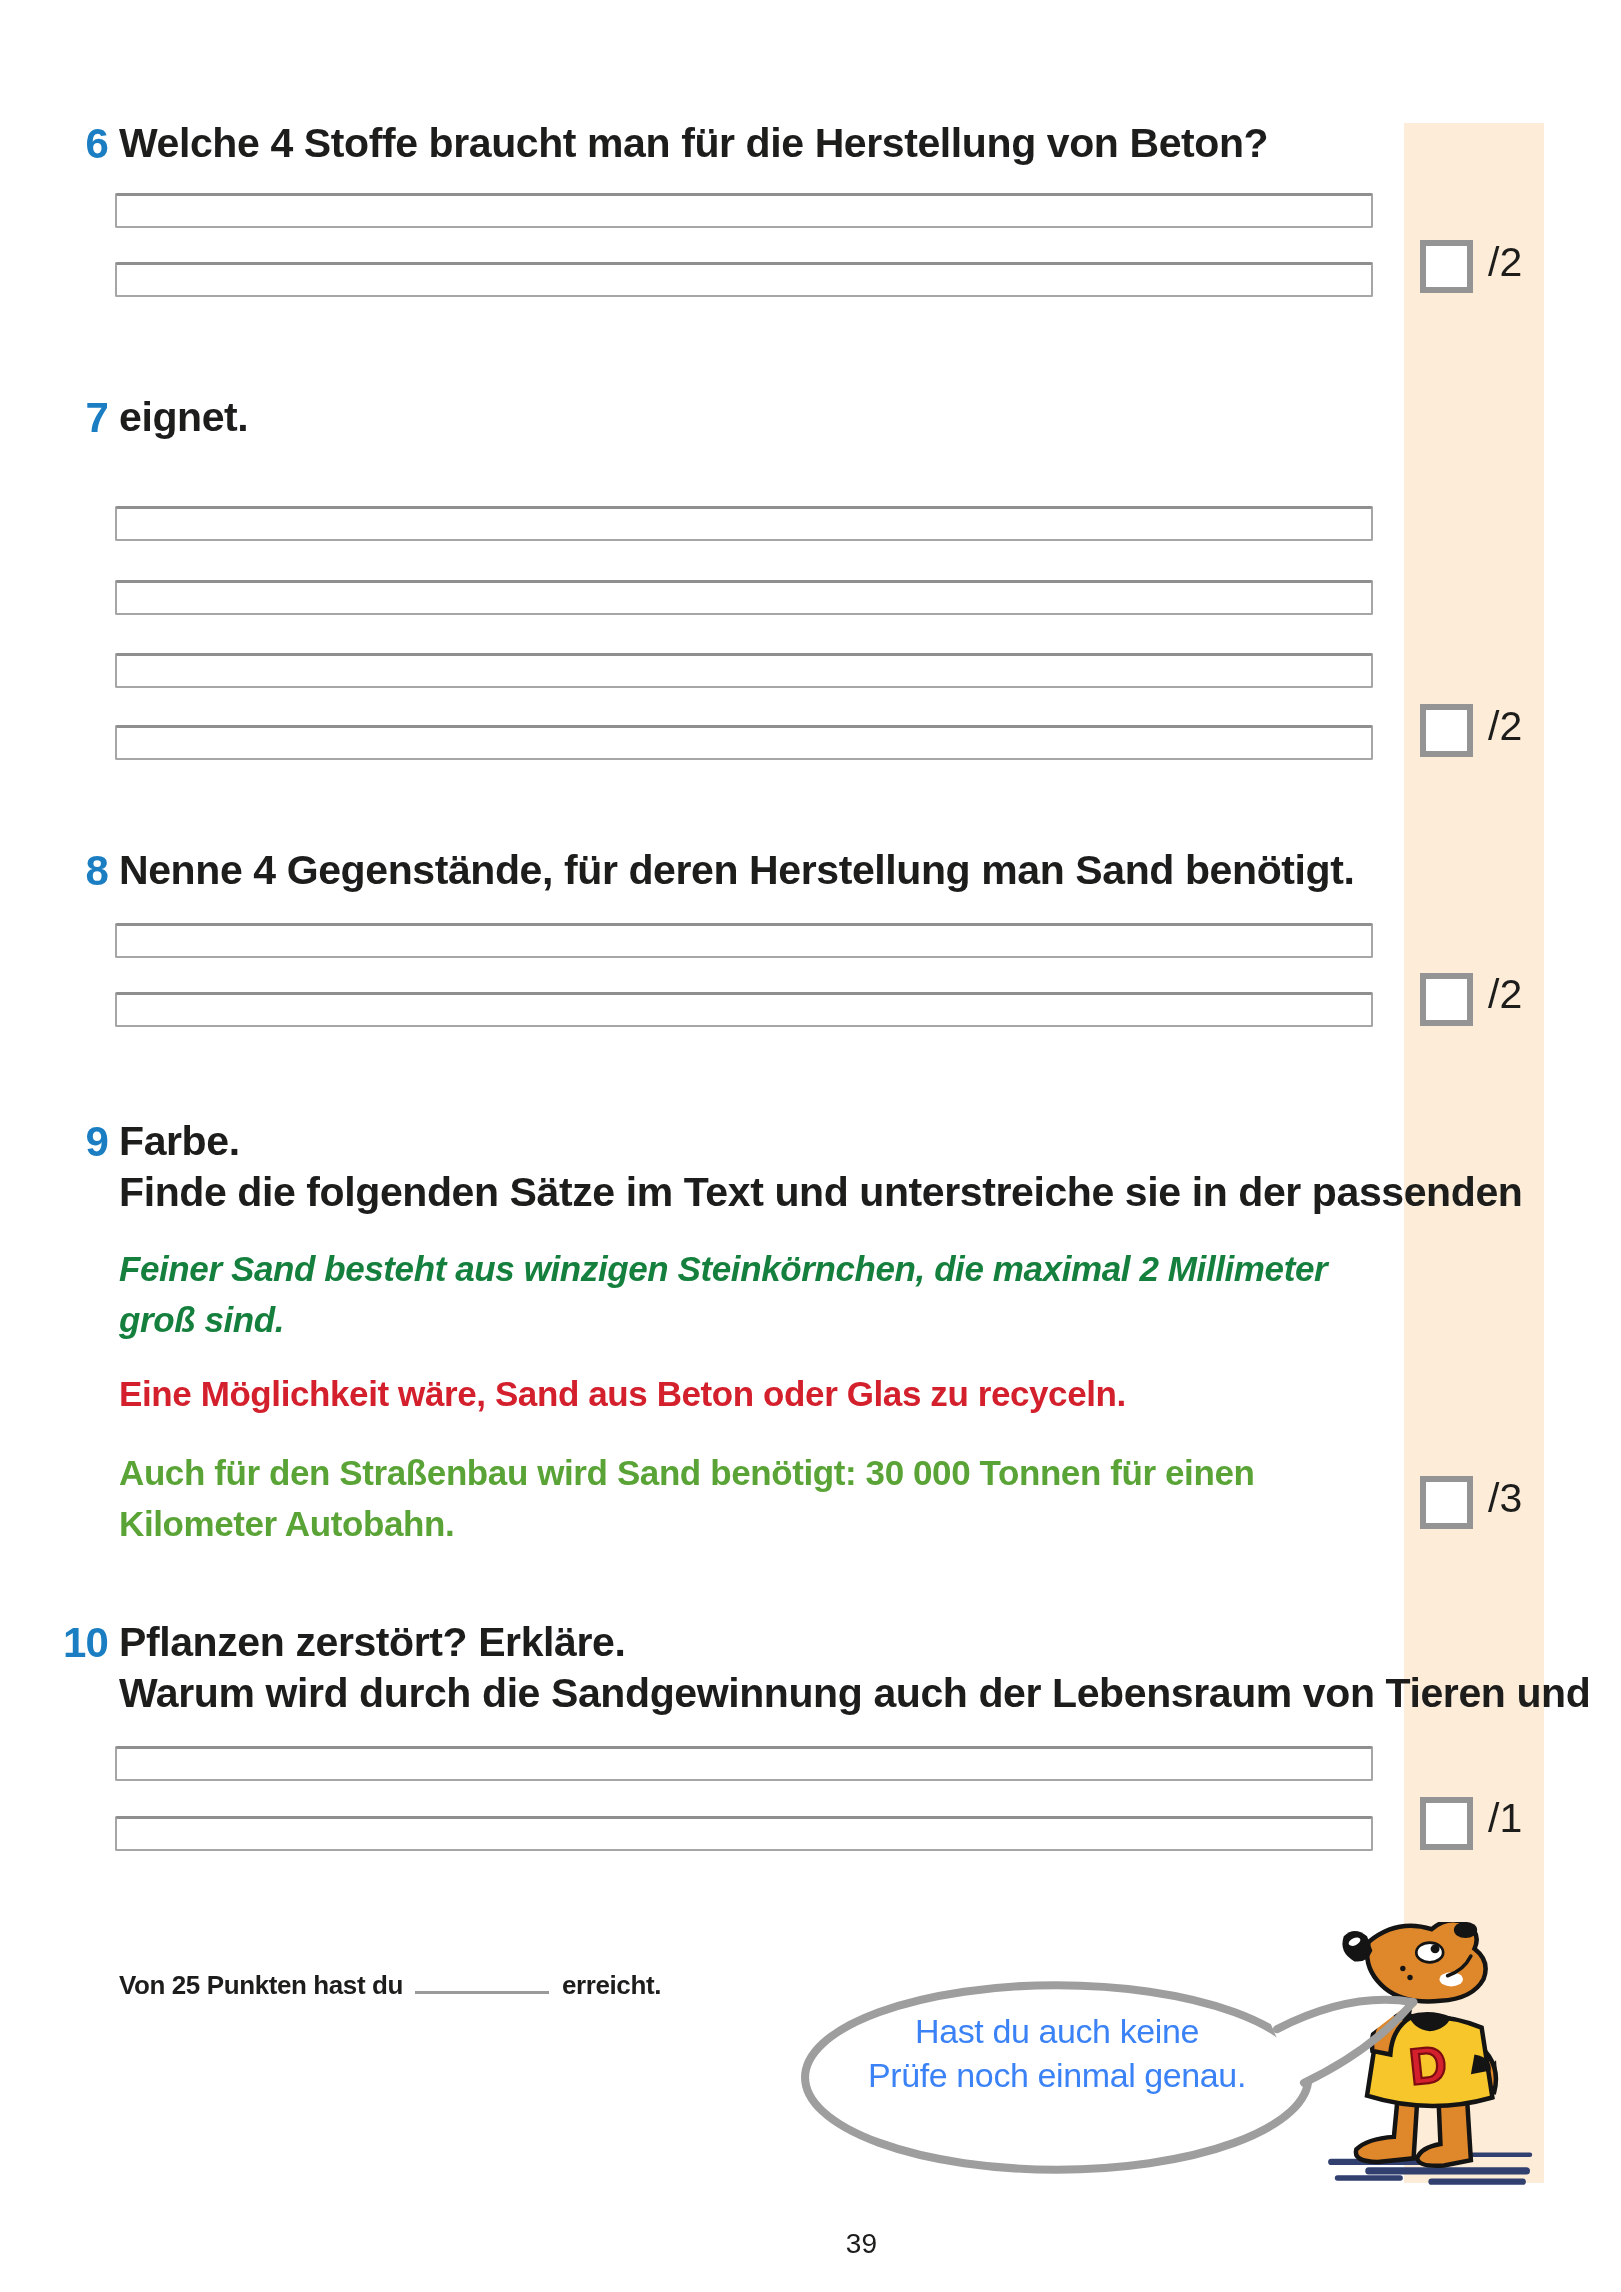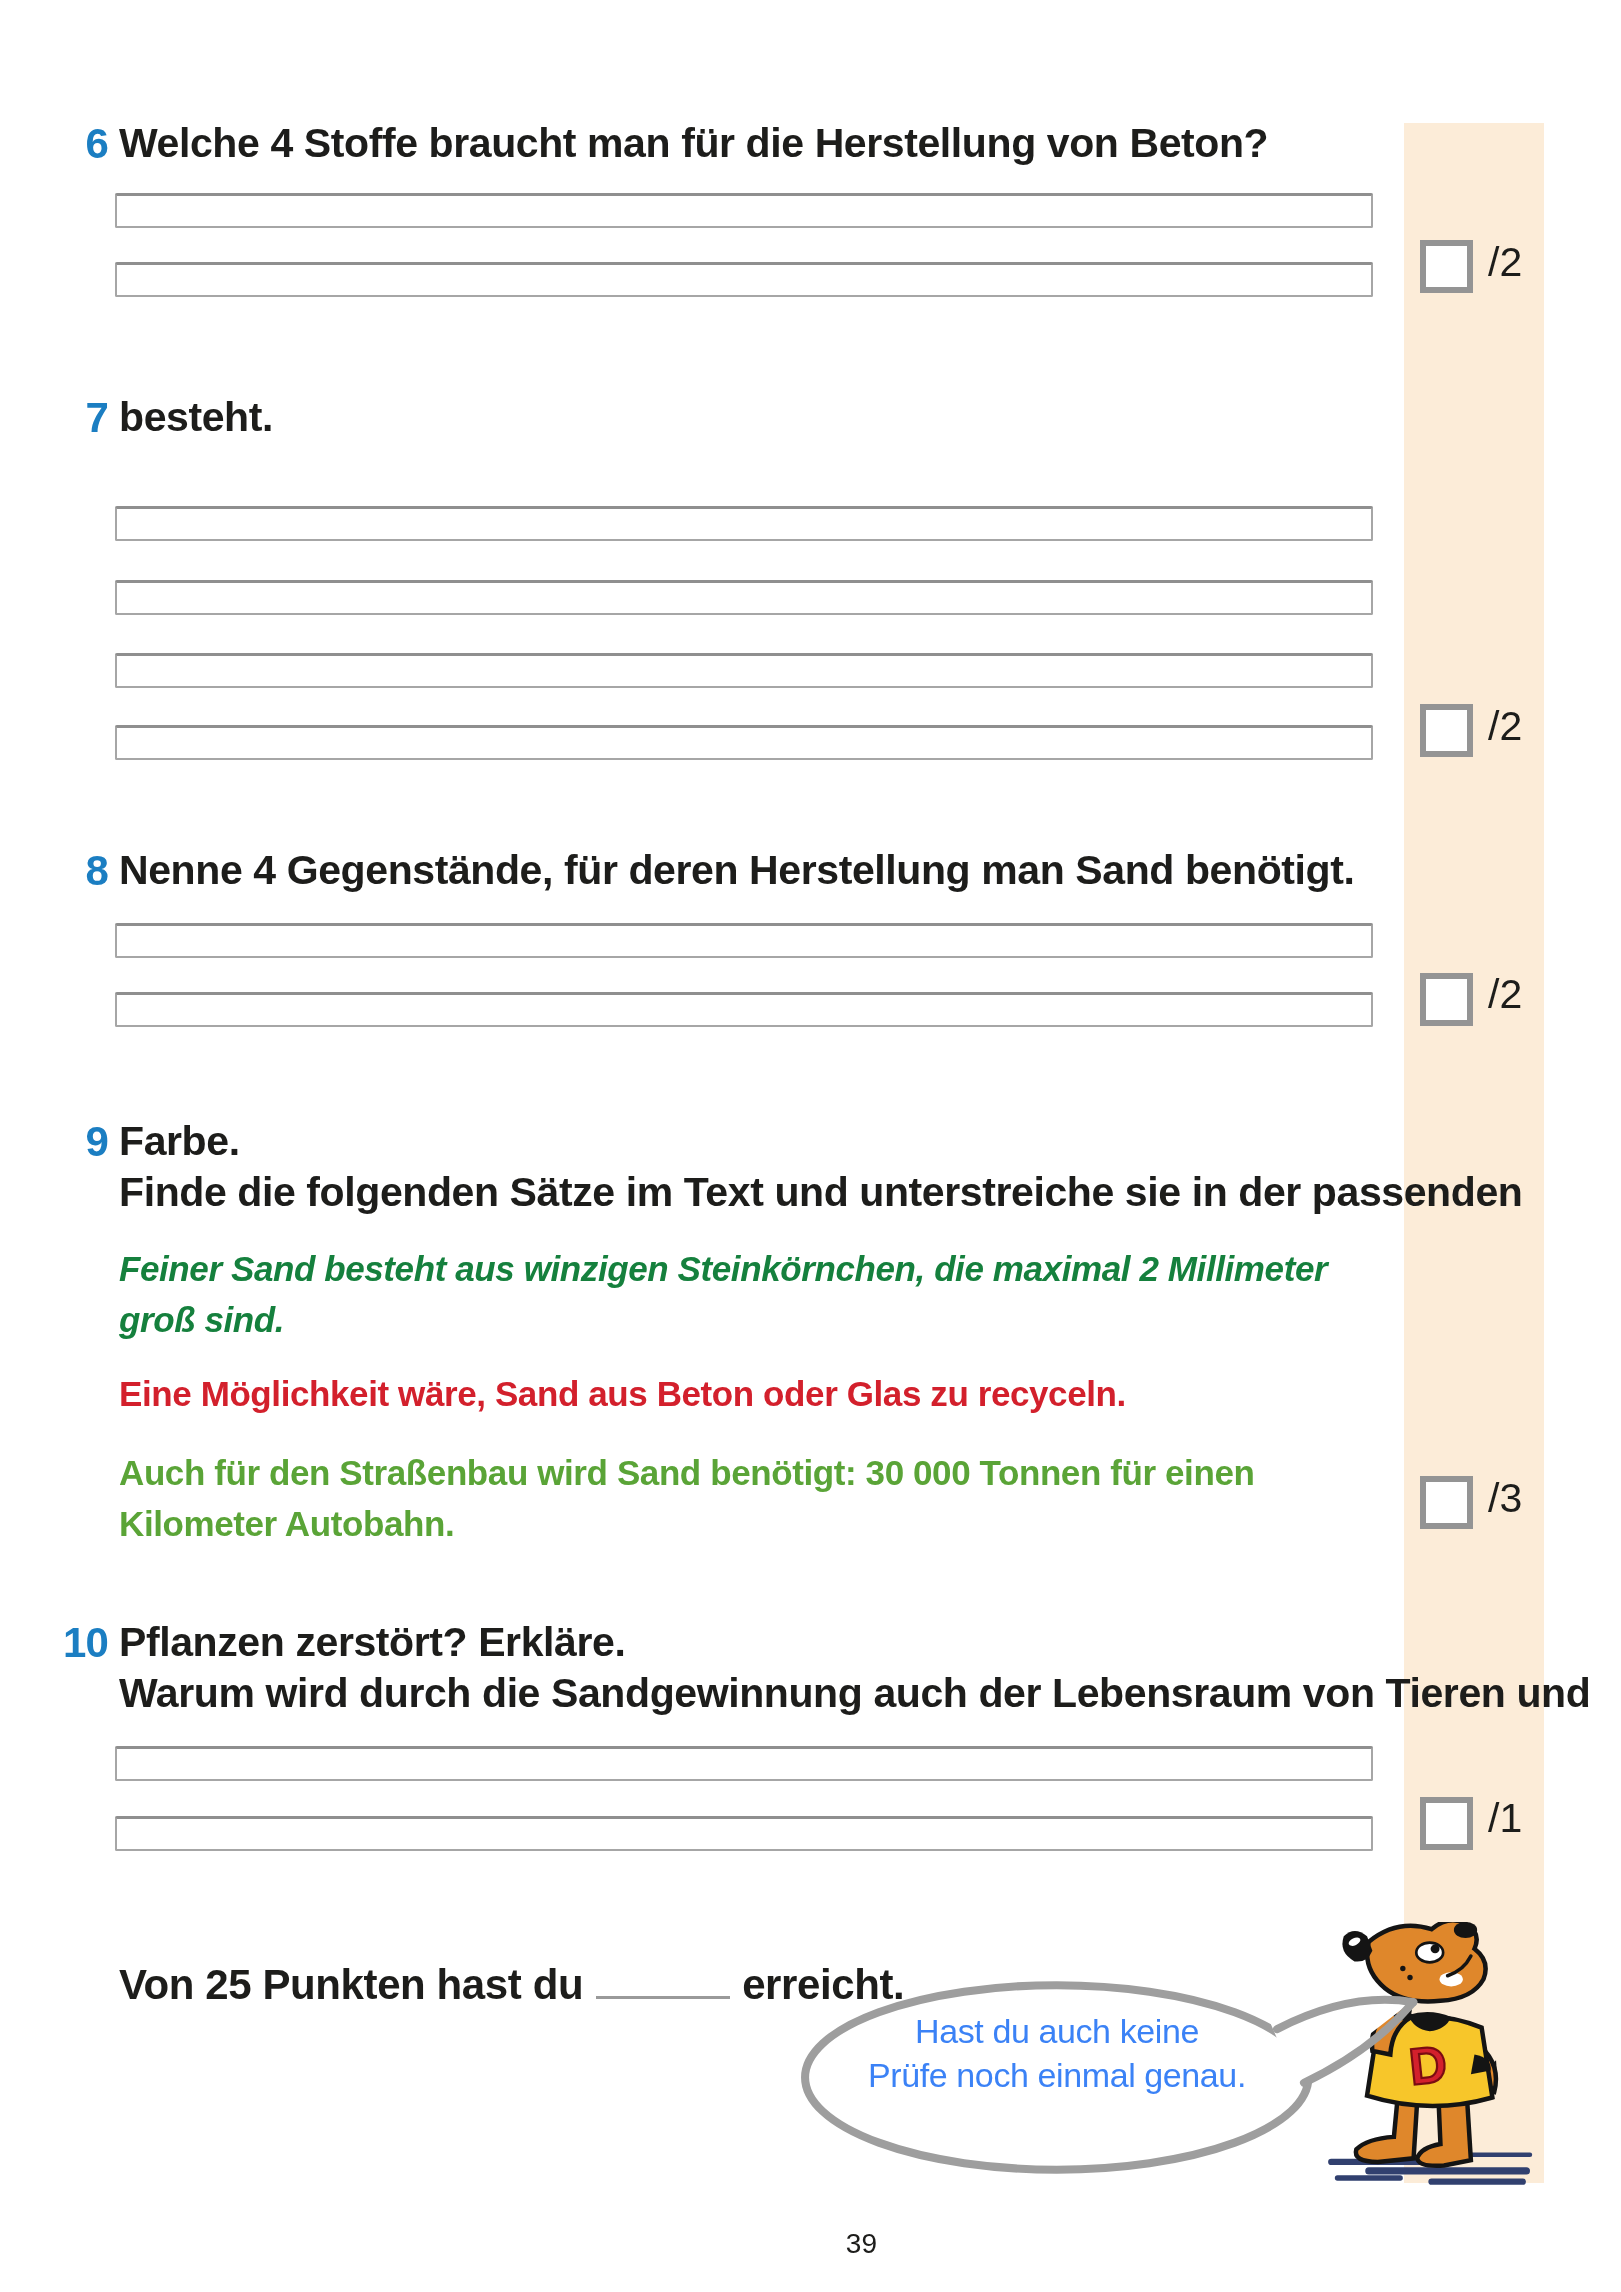--- a/index.html
+++ b/index.html
@@ -13,21 +13,21 @@
   .qtext div{white-space:nowrap;}
   .sentence{position:absolute;left:119px;font-size:35px;font-weight:bold;line-height:51px;
             letter-spacing:-0.4px;z-index:1;}
   .sentence div{white-space:nowrap;}
   .blue{color:#15803d;font-style:italic;} .red{color:#d3202c;} .green{color:#5aa437;}
   .ansline{position:absolute;left:115px;width:1254px;height:30px;background:#fff;
            border:2.7px solid #a6a6a6;border-top:3.6px solid #8f8f8f;border-radius:1.8px;z-index:1;}
   .pbox{position:absolute;left:1420px;width:41px;height:41px;background:#fff;
         border:6.3px solid #949494;z-index:1;}
   .plabel{position:absolute;left:1488px;font-size:41px;line-height:54px;color:#1d1d1b;z-index:1;}
-  .score{position:absolute;left:119px;top:1961px;font-size:42px;font-weight:bold;
+  .score{position:absolute;left:119px;top:1961px;font-size:26px;font-weight:bold;
          letter-spacing:-0.4px;white-space:nowrap;z-index:1;}
   .blank{display:inline-block;width:134px;height:30px;border-bottom:3.6px solid #9a9a9a;margin:0 12.5px;}
   .bubble-wrap{position:absolute;left:797px;top:1977px;width:627px;height:208px;z-index:3;}
   .bubble-text{position:absolute;left:27px;top:32px;width:466px;text-align:center;
                font-size:34px;line-height:44px;color:#3b82f6;letter-spacing:-0.4px;}
   .bubble-text div{white-space:nowrap;}
   .dog{position:absolute;left:1315px;top:1922px;width:233px;height:265px;z-index:2;}
   .pagenum{position:absolute;left:770px;top:2228px;width:107px;text-align:right;
            font-size:28px;color:#1d1d1b;z-index:1;}
 </style>
@@ -45,21 +45,21 @@
     </div>
     <div class="ansline" style="top:193px"></div>
     <div class="ansline" style="top:262px"></div>
     <div class="pbox" style="top:240px"></div>
     <div class="plabel" style="top:235px">/2</div>
   </section>
 
   <section>
     <div class="qnum" style="top:392px">7</div>
     <div class="qtext" style="top:392px">
-      <div>besteht.</div>
+      <div>eignet.</div>
     </div>
     <div class="ansline" style="top:506px"></div>
     <div class="ansline" style="top:580px"></div>
     <div class="ansline" style="top:653px"></div>
     <div class="ansline" style="top:725px"></div>
     <div class="pbox" style="top:704px"></div>
     <div class="plabel" style="top:699px">/2</div>
   </section>
 
   <section>

